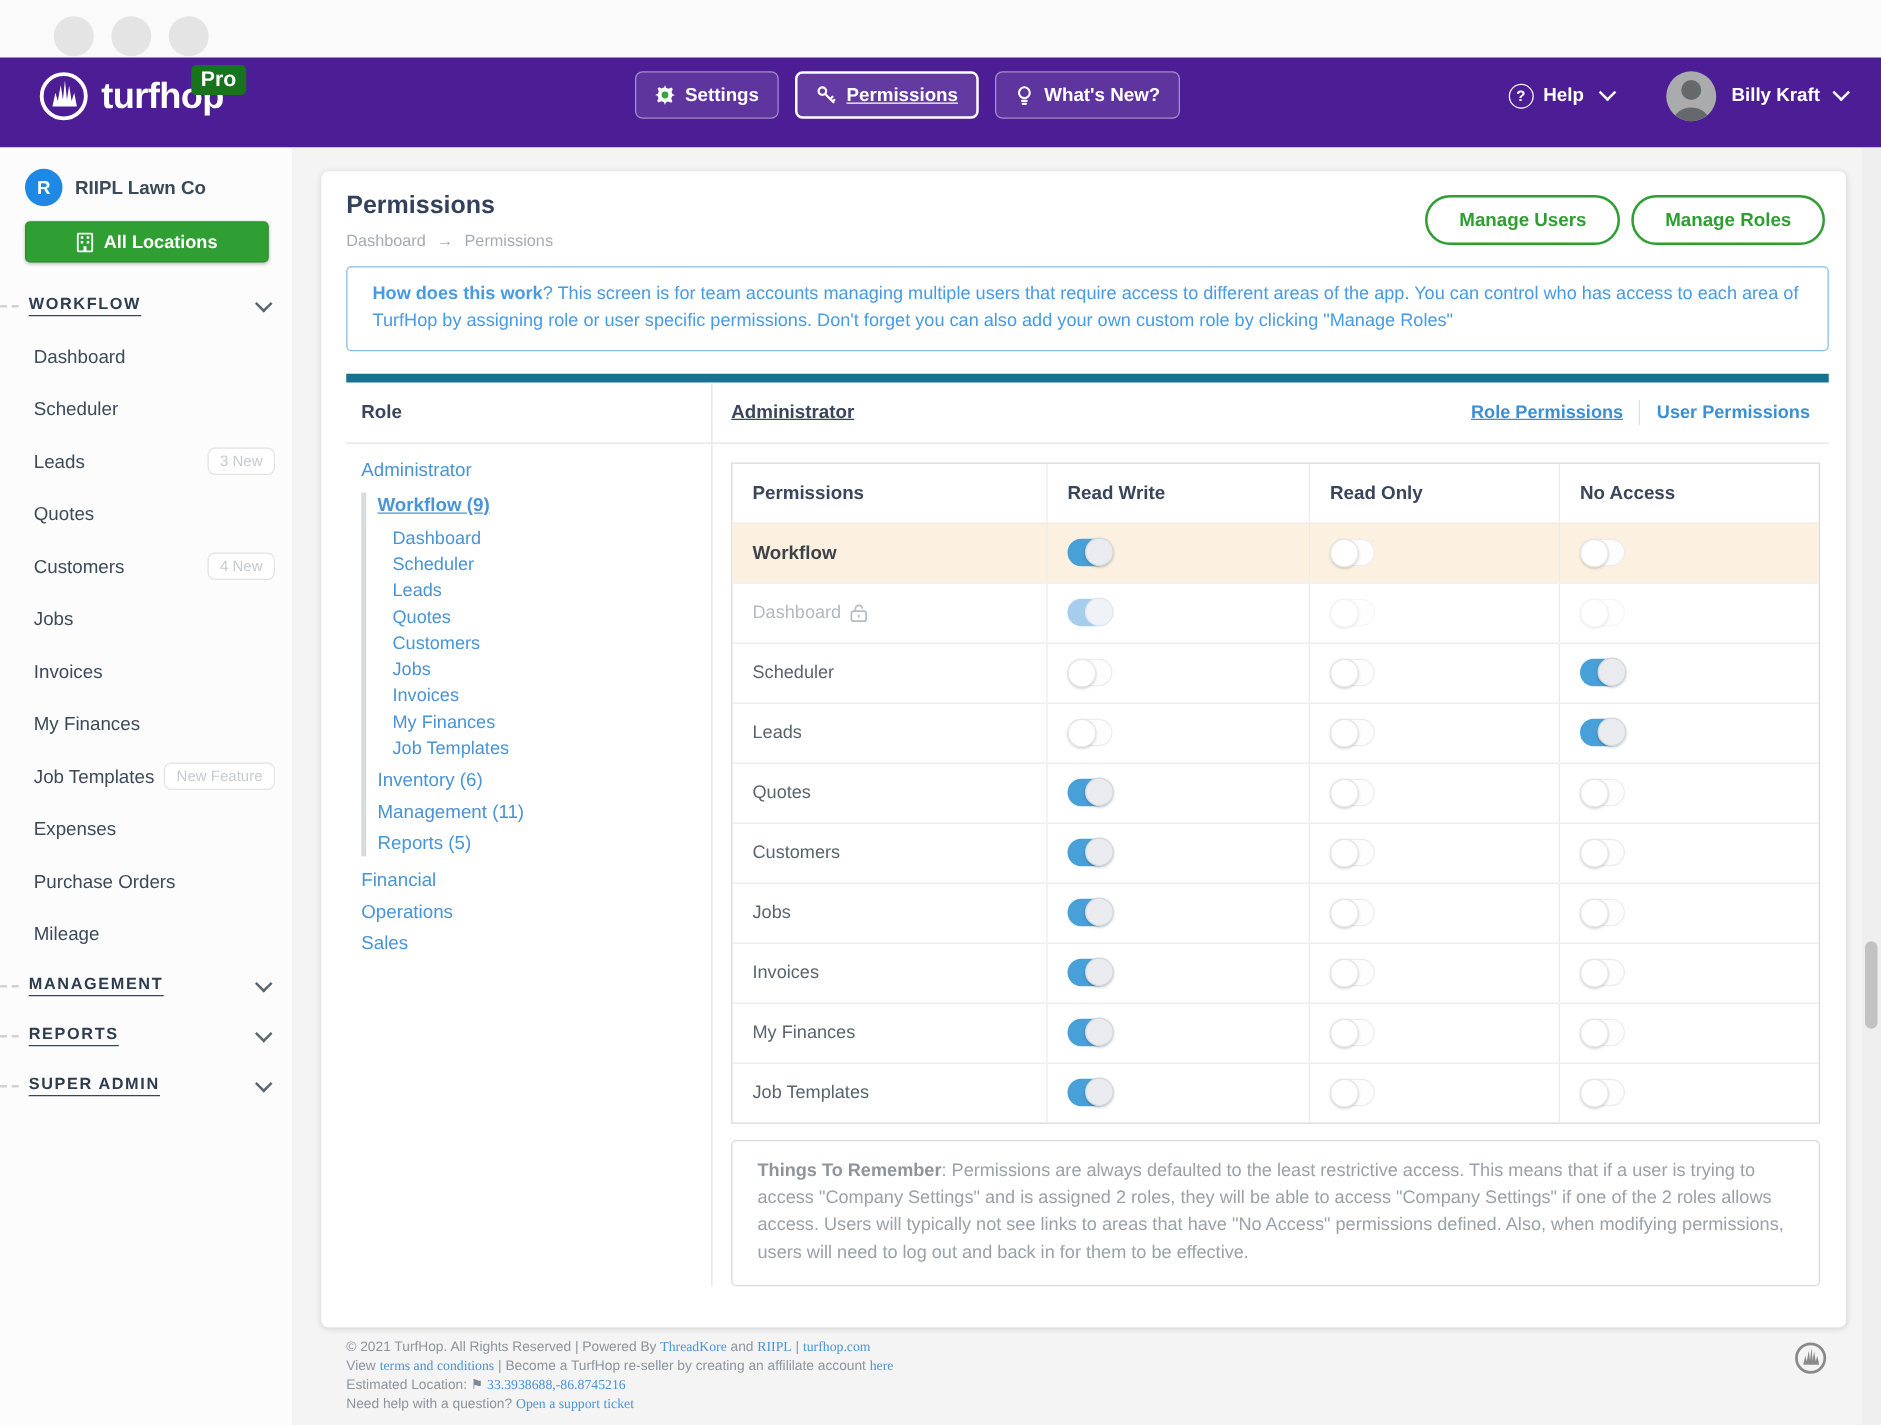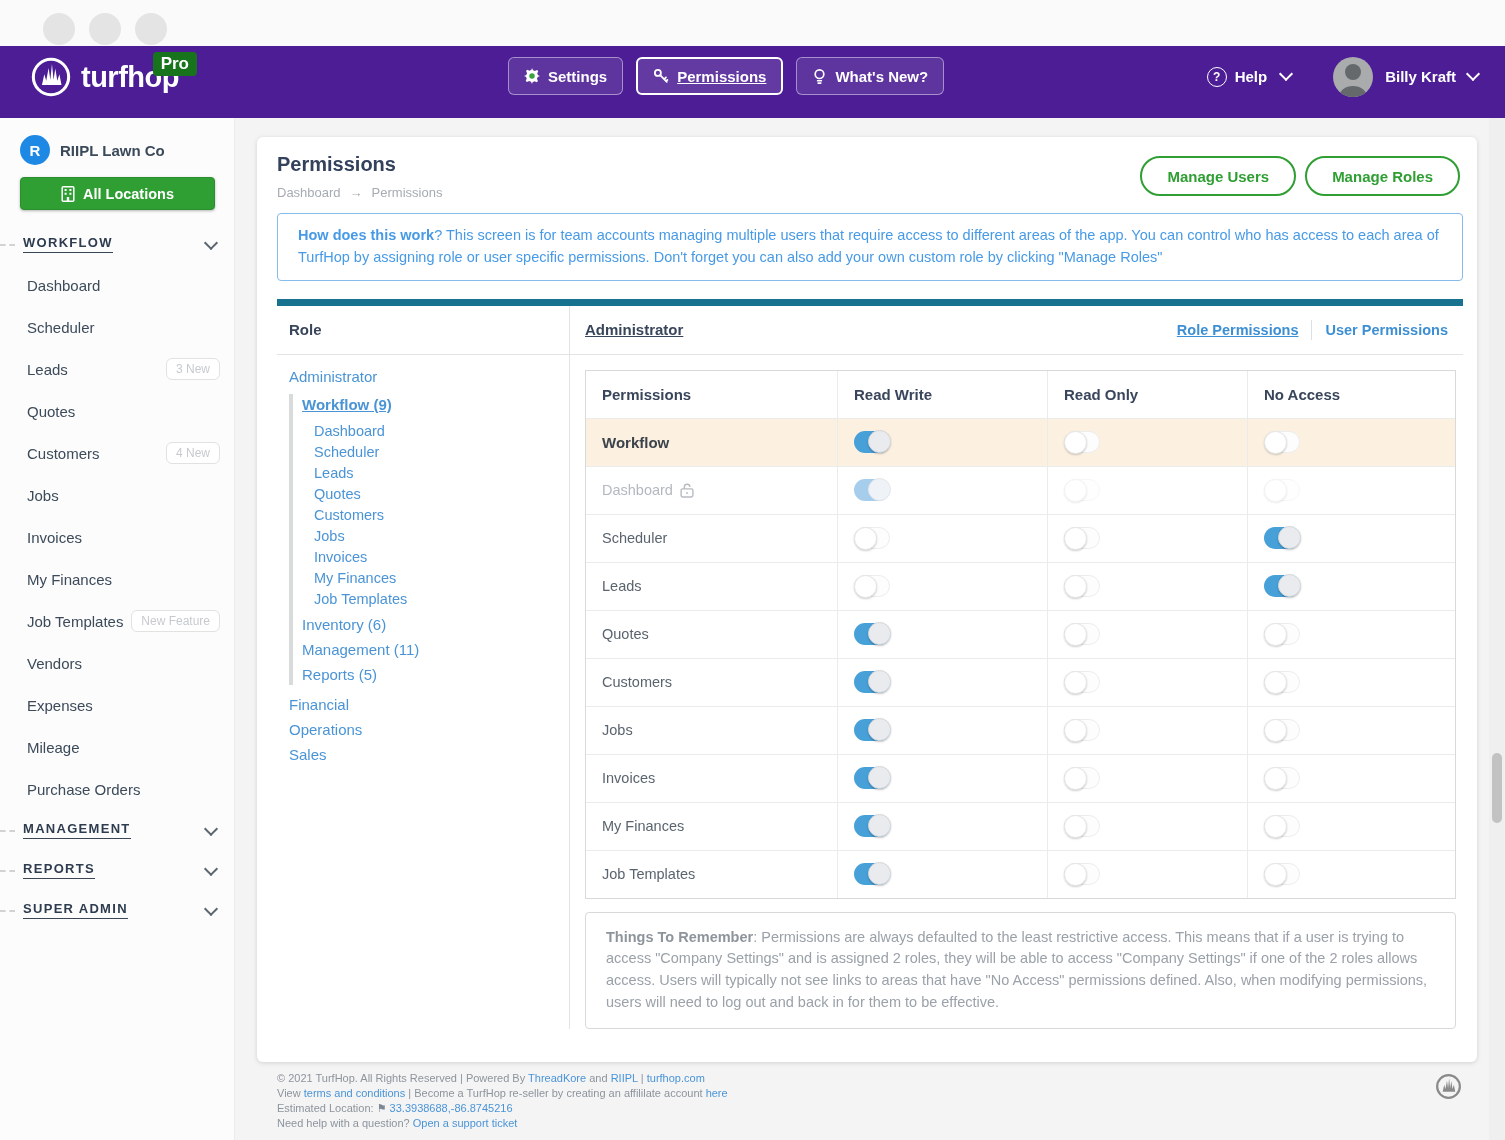--- a/index.html
+++ b/index.html
@@ -121,21 +121,21 @@
   .toggle.on .knob{right:-1px;background:#e9ebee;border:1px solid #d4d9de;box-shadow:0 1px 2px rgba(0,0,0,.22);}
   .toggle.on.dim{background:#a7cdec;}
   .toggle.on.dim .knob{background:#eff2f6;border-color:#e2e7ec;box-shadow:none;}
   .toggle.off.dim{opacity:.45;}
 
   .reminder{margin-top:13px;border:1px solid #d9d9d9;border-radius:4px;padding:14px 20px;font-size:14.5px;
             color:#9aa1a8;line-height:1.5;}
   .reminder b{color:#8d949b;font-weight:700;}
 
   .footer{position:absolute;left:42px;top:953px;font-size:11px;color:#8d949c;line-height:15px;}
-  .footer a{color:#4a94d6;text-decoration:none;}
+  .footer a{color:#4a94d6;text-decoration:none;font-family:Liberation Serif, serif;}
   .flag{color:#7c8894;}
   .corner-logo{position:absolute;left:1200px;top:955px;color:#8a8a8a;}
 
   .scrollbar{position:absolute;right:0;top:118px;bottom:0;width:16px;background:#efefef;}
   .sb-thumb{position:absolute;left:3px;top:635px;width:10px;height:70px;background:#c2c2c2;border-radius:5px;cursor:pointer;}
 </style>
 </head>
 <body>
 
 <div class="top-strip">
@@ -246,30 +246,27 @@
         <span>Invoices</span>
       </div>
       <div class="side-item">
         <span>My Finances</span>
       </div>
       <div class="side-item">
         <span>Job Templates</span>
         <span class="side-badge">New Feature</span>
       </div>
       <div class="side-item">
-        <span>Vendors</span>
-      </div>
-      <div class="side-item">
         <span>Expenses</span>
       </div>
       <div class="side-item">
+        <span>Purchase Orders</span>
+      </div>
+      <div class="side-item">
         <span>Mileage</span>
-      </div>
-      <div class="side-item">
-        <span>Purchase Orders</span>
       </div>
       <div class="sec-head">
         <span class="sec-dash"></span>
         <span class="sec-label">MANAGEMENT</span>
         <span class="chev"></span>
       </div>
       <div class="sec-head">
         <span class="sec-dash"></span>
         <span class="sec-label">REPORTS</span>
         <span class="chev"></span>

